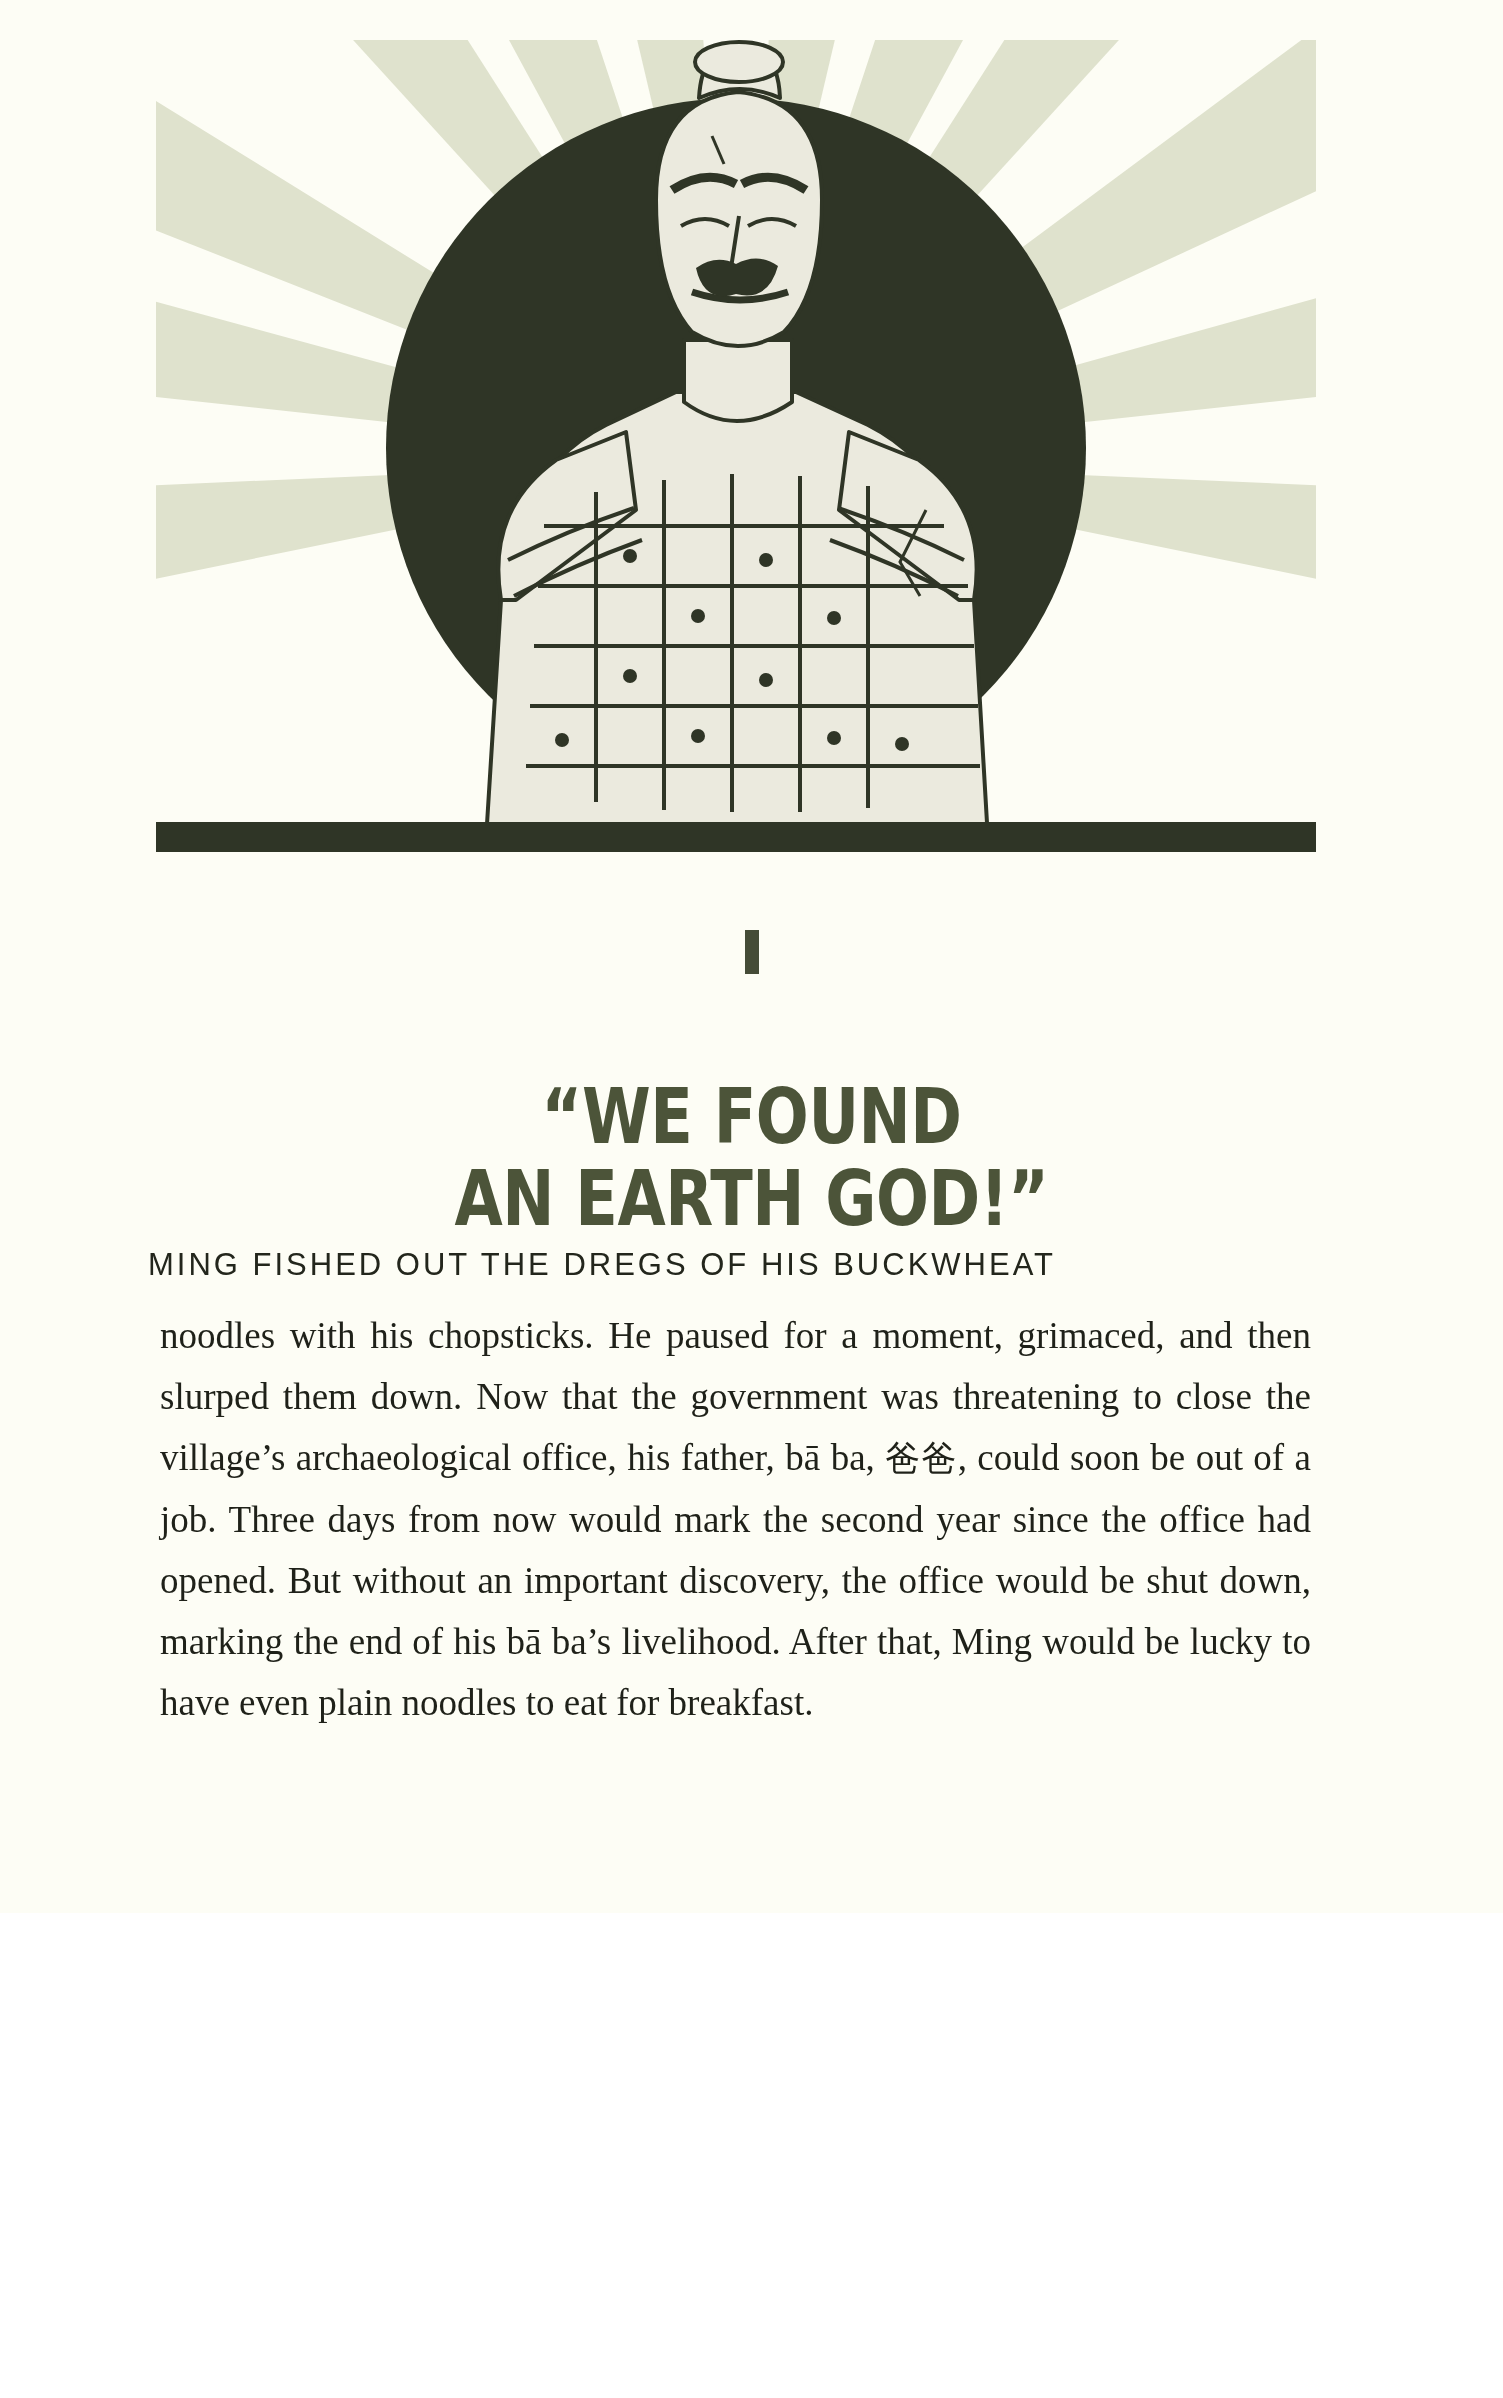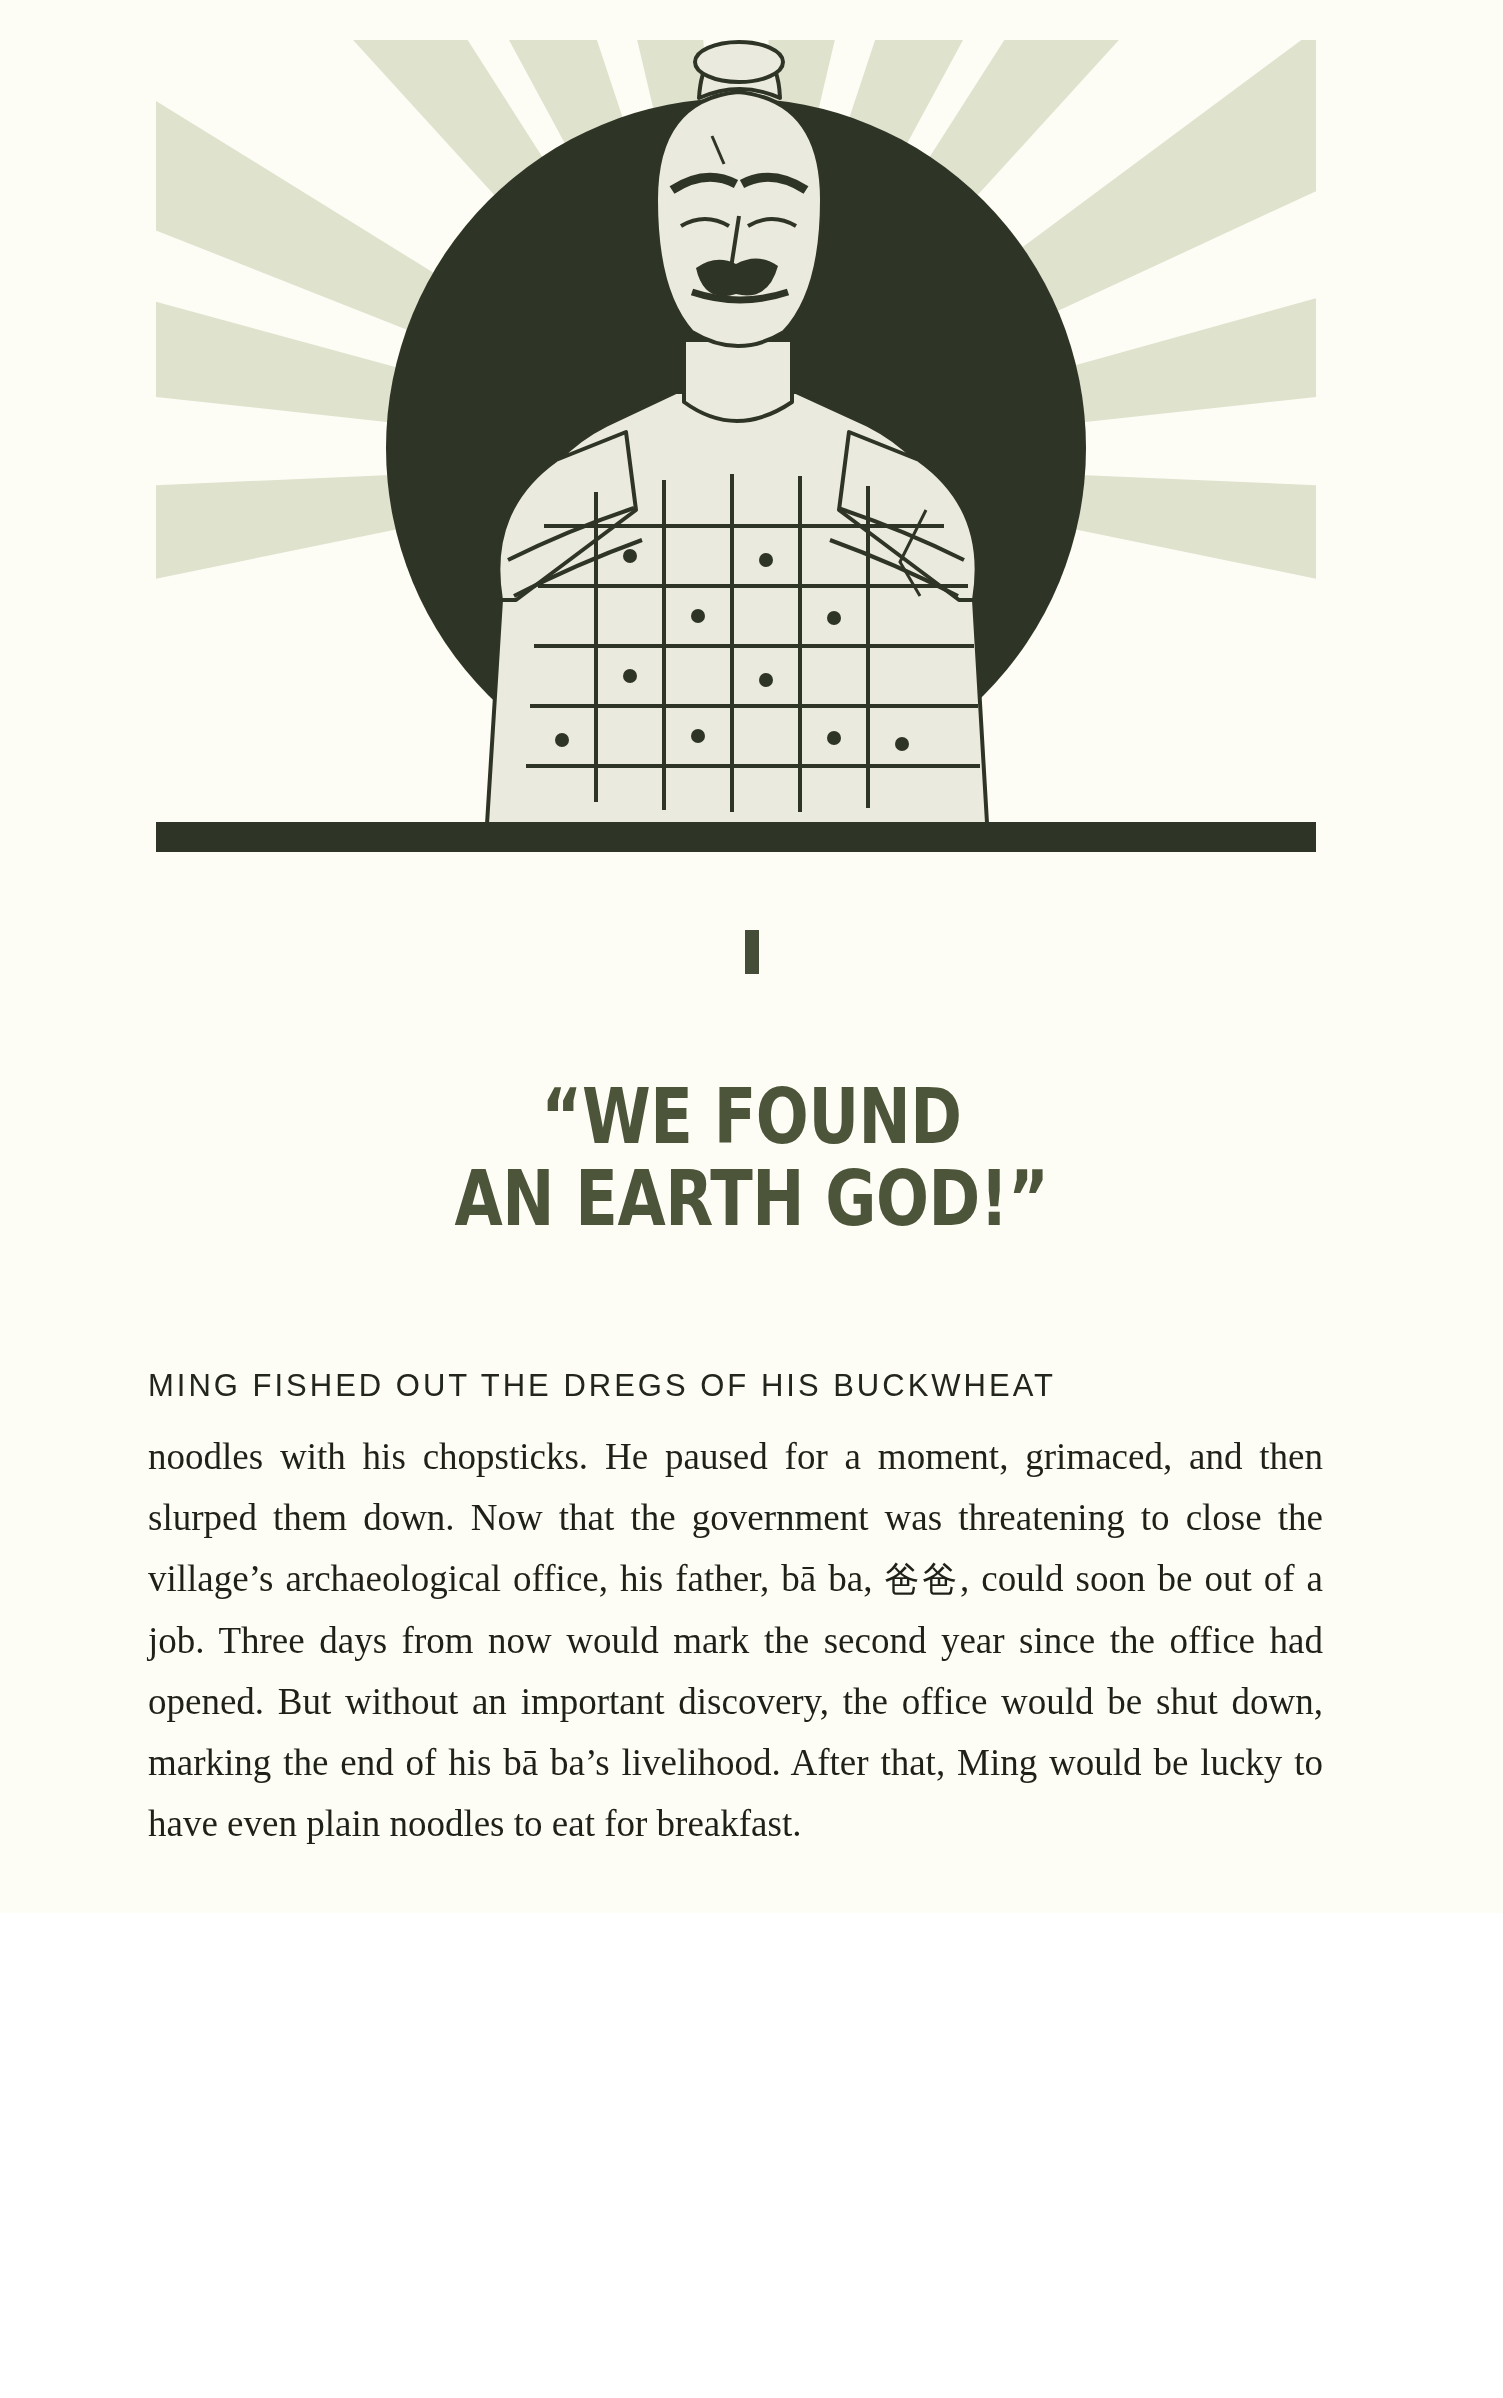--- a/index.html
+++ b/index.html
@@ -83,39 +83,39 @@
     letter-spacing: -0.5px;
     transform: scaleX(0.82);
     transform-origin: center top;
     white-space: pre-line;
   }
 
   
   .body-block {
     position: absolute;
     left: 148px;
-    top: 1368px;
+    top: 1247px;
     width: 1175px;
     color: #23261c;
   }
   .lead-line {
     font-family: "Liberation Sans", sans-serif;
     font-size: 31px;
     letter-spacing: 3.0px;
     color: #23261c;
     margin-bottom: 22px;
     white-space: nowrap;
   }
   .para {
     font-family: "Liberation Serif", serif;
     font-size: 37px;
     line-height: 61px;
     text-align: justify;
     text-align-last: left;
-    margin: 0;
+    margin: 12px;
     color: #1f2119;
   }
   .hanzi {
     font-family: "DejaVu Sans", sans-serif;
     font-size: 35px;
   }
 
   
   .footer {
     position: absolute;

